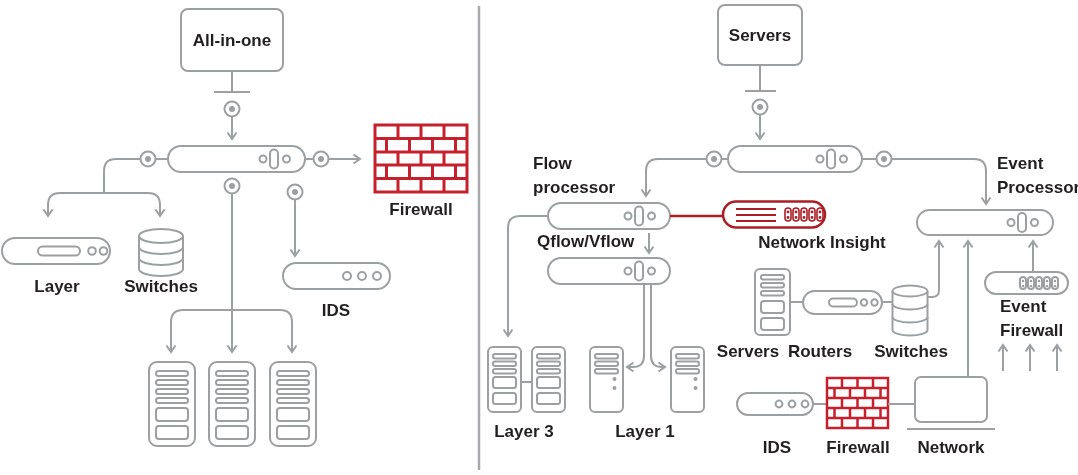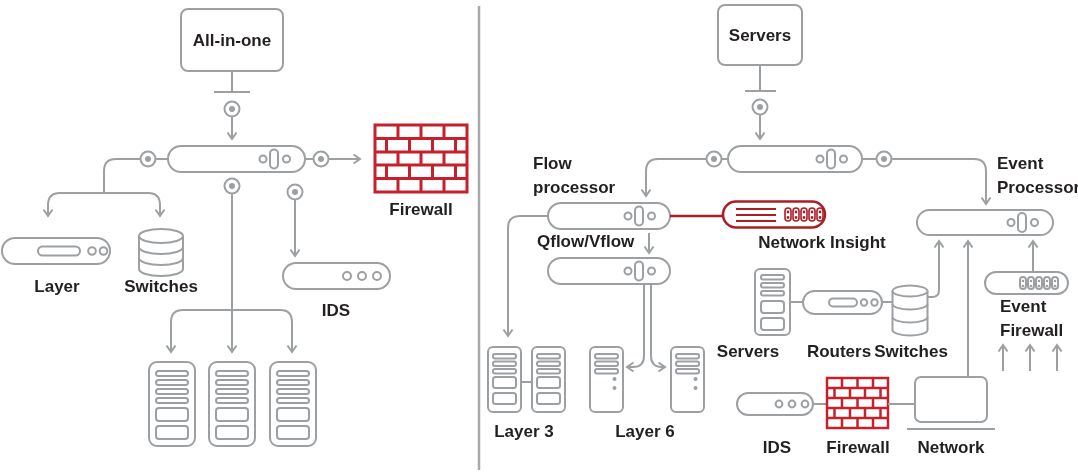--- a/index.html
+++ b/index.html
@@ -327,23 +327,23 @@
   <div class="lbl" style="left:533px;top:152px;">
     <span style="display:block">Flow</span>
     <span style="display:block">processor</span>
   </div>
   <div class="lbl ctr" style="left:778px;top:231px;margin-left:44px;">Network Insight</div>
   <div class="lbl" style="left:997px;top:152px;">
     <span style="display:block">Event</span>
     <span style="display:block">Processor</span>
   </div>
   <div class="lbl ctr" style="left:524px;top:420px;">Layer 3</div>
-  <div class="lbl ctr" style="left:645px;top:420px;">Layer 6</div>
+  <div class="lbl ctr" style="left:645px;top:420px;">Layer 1</div>
   <div class="lbl ctr" style="left:748px;top:340px;">Servers</div>
-  <div class="lbl ctr" style="left:839px;top:340px;">Routers</div>
+  <div class="lbl ctr" style="left:820px;top:340px;">Routers</div>
   <div class="lbl ctr" style="left:911px;top:340px;">Switches</div>
   <div class="lbl" style="left:1000px;top:295px;">
     <span style="display:block">Event</span>
     <span style="display:block">Firewall</span>
   </div>
   <div class="lbl ctr" style="left:777px;top:436px;">IDS</div>
   <div class="lbl ctr" style="left:858px;top:436px;">Firewall</div>
   <div class="lbl ctr" style="left:951px;top:436px;">Network</div>
 </div>
 

